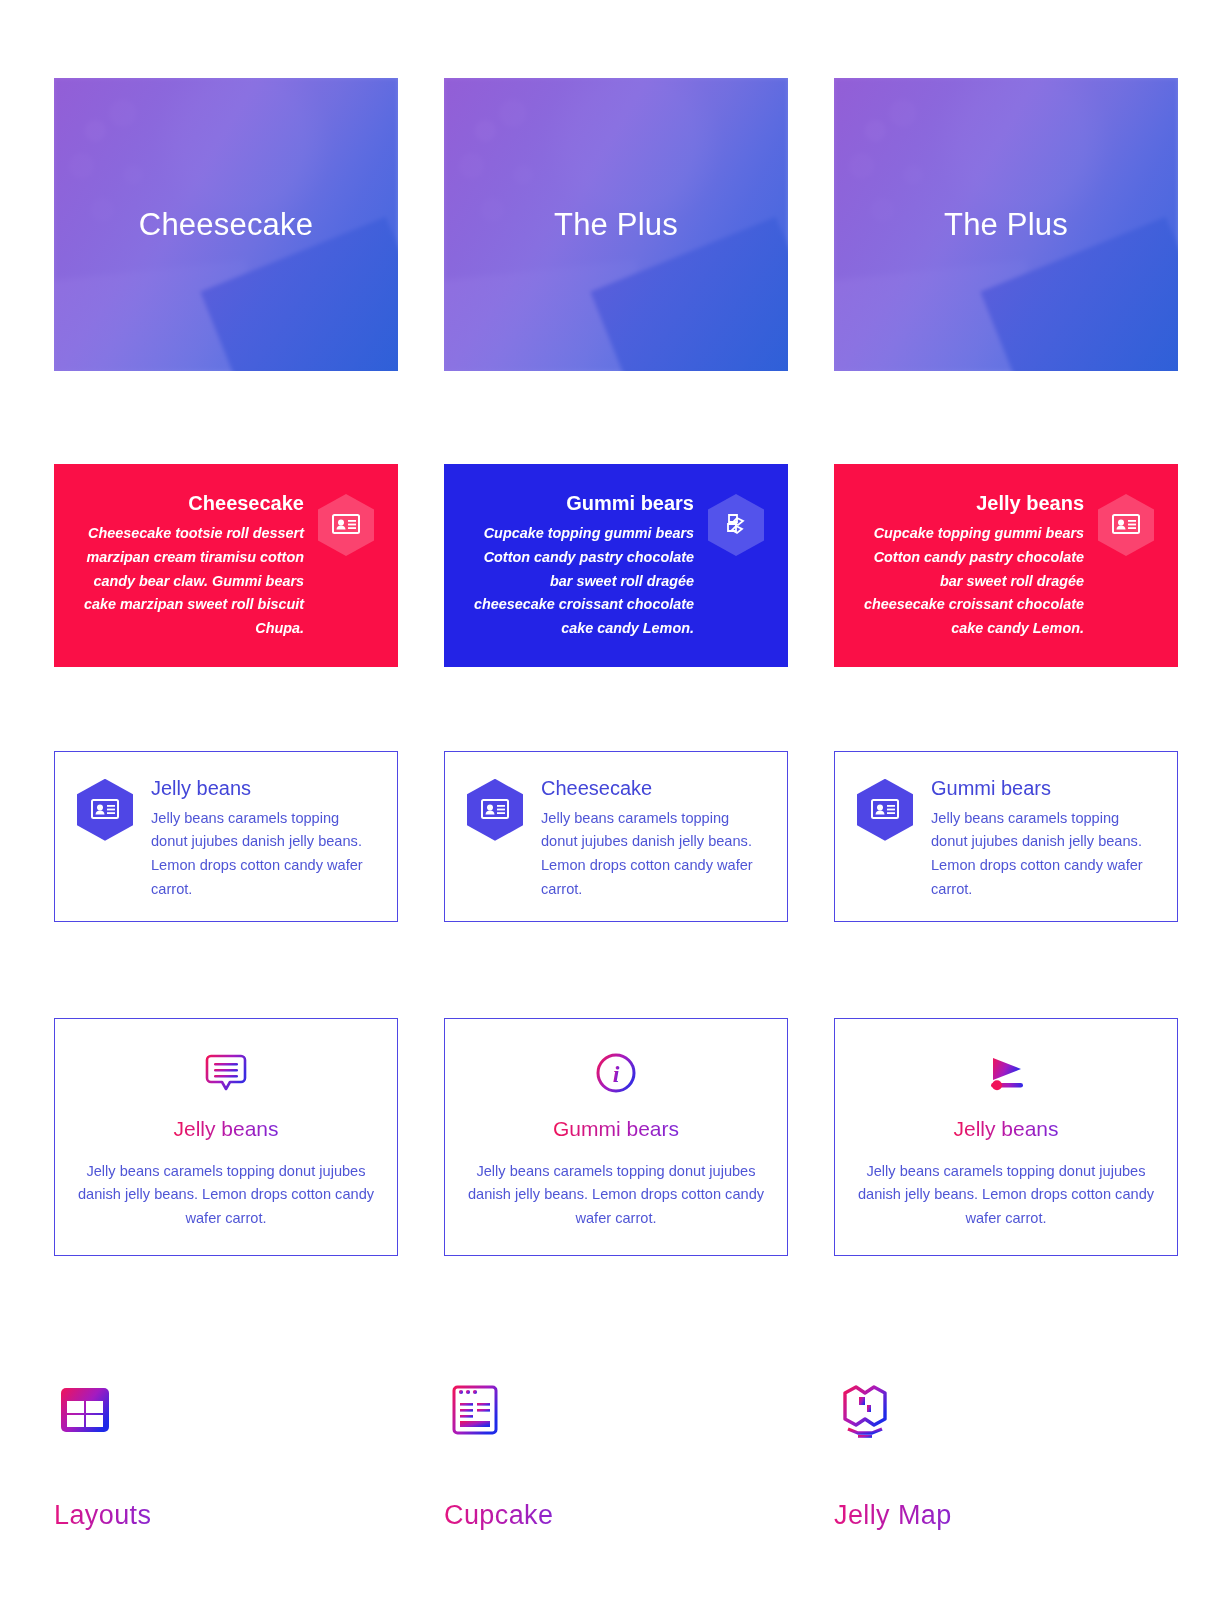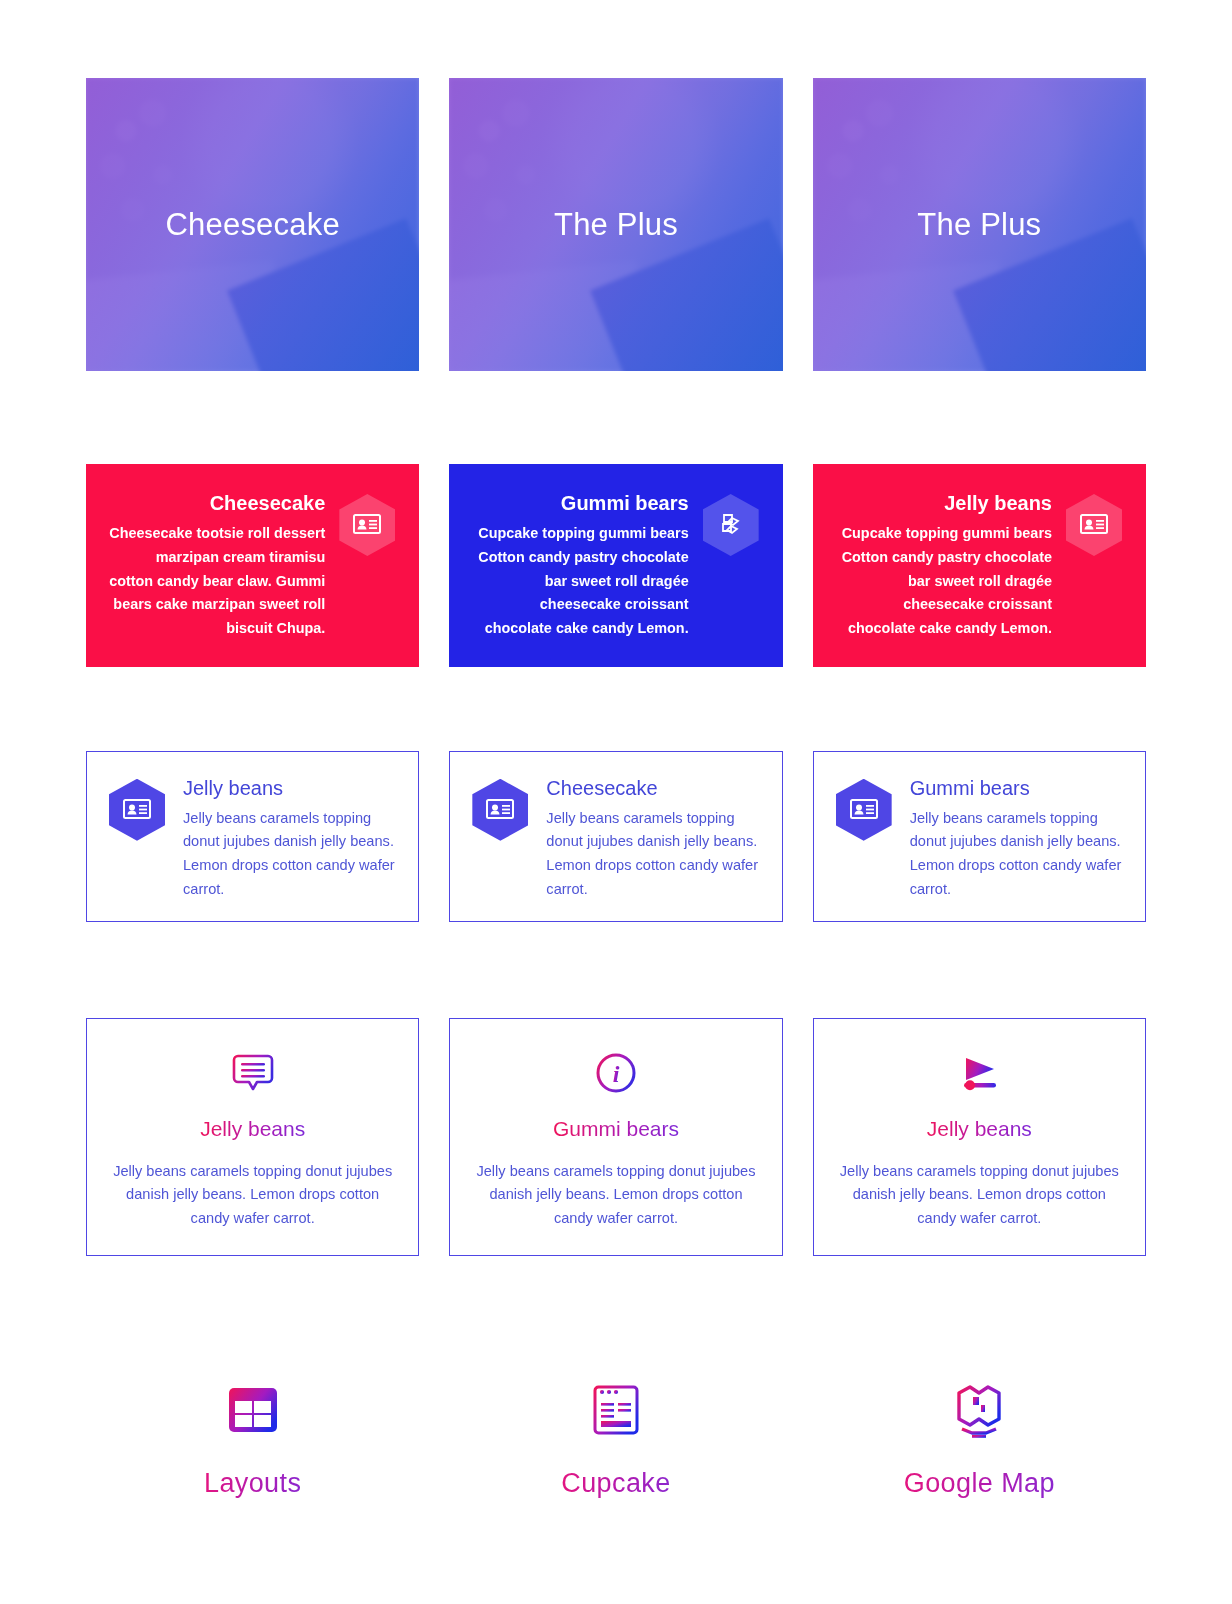--- a/index.html
+++ b/index.html
@@ -6,21 +6,21 @@
   html, body {
     width: 1232px;
     height: 1604px;
     background: #ffffff;
     font-family: "Liberation Sans", sans-serif;
   }
   .page {
     width: 1232px;
     height: 1604px;
     position: relative;
-    padding: 0 86px;
+    padding: 0 54px;
   }
 
   .row {
     display: flex;
     justify-content: space-between;
     align-items: flex-start;
   }
 
   
   .row-hero { padding-top: 78px; gap: 30px; }
@@ -106,20 +106,21 @@
     font-size: 20px;
     font-weight: 700;
     line-height: 1.3;
     margin-bottom: 6px;
   }
   .solid-body {
     color: #ffffff;
     font-size: 14.4px;
     font-weight: 700;
     line-height: 1.65;
+    font-style: italic;
   }
   .hexicon {
     flex: 0 0 auto;
     width: 56px;
     height: 62px;
     display: flex;
     align-items: center;
     justify-content: center;
     margin-top: 4px;
   }
@@ -190,21 +191,22 @@
     font-size: 14.6px;
     line-height: 1.62;
   }
 
   
   .row-tiles { margin-top: 118px; gap: 30px; }
   .tile {
     width: 344px;
     display: flex;
     flex-direction: column;
-    align-items: center;
+    align-items: flex-start;
+    gap: 32px;
   }
   .tile-icon { height: 72px; display:flex; align-items:center; justify-content:center; }
   .tile-label {
     margin-top: 22px;
     font-size: 27px;
     font-weight: 400;
     letter-spacing: 0.4px;
     background: linear-gradient(95deg, #e5157f 0%, #b21ab0 55%, #8a26cf 100%);
     -webkit-background-clip: text;
     background-clip: text;
@@ -490,18 +492,18 @@
           </defs>
           <path d="M11 14 L22 8 L31 14 L40 8 L51 14 V40 L40 46 L31 40 L22 46 L11 40 Z" fill="none" stroke="url(#t3)" stroke-width="3.4" stroke-linejoin="round"></path>
           <path d="M22 8 V46" stroke="url(#t3)" stroke-width="3"></path>
           <path d="M40 8 V46" stroke="url(#t3)" stroke-width="3"></path>
           <rect x="25" y="18" width="6" height="8" fill="url(#t3)"></rect>
           <rect x="33" y="26" width="4" height="7" fill="url(#t3)"></rect>
           <path d="M14 50 L24 54 H38 L48 50" fill="none" stroke="url(#t3)" stroke-width="3.4" stroke-linejoin="round"></path>
           <rect x="24" y="56" width="14" height="2.8" fill="url(#t3)"></rect>
         </svg>
       </div>
-      <div class="tile-label">Google Map</div>
+      <div class="tile-label">Jelly Map</div>
     </div>
 
   </div>
 
 </div>
 
 </body></html>

